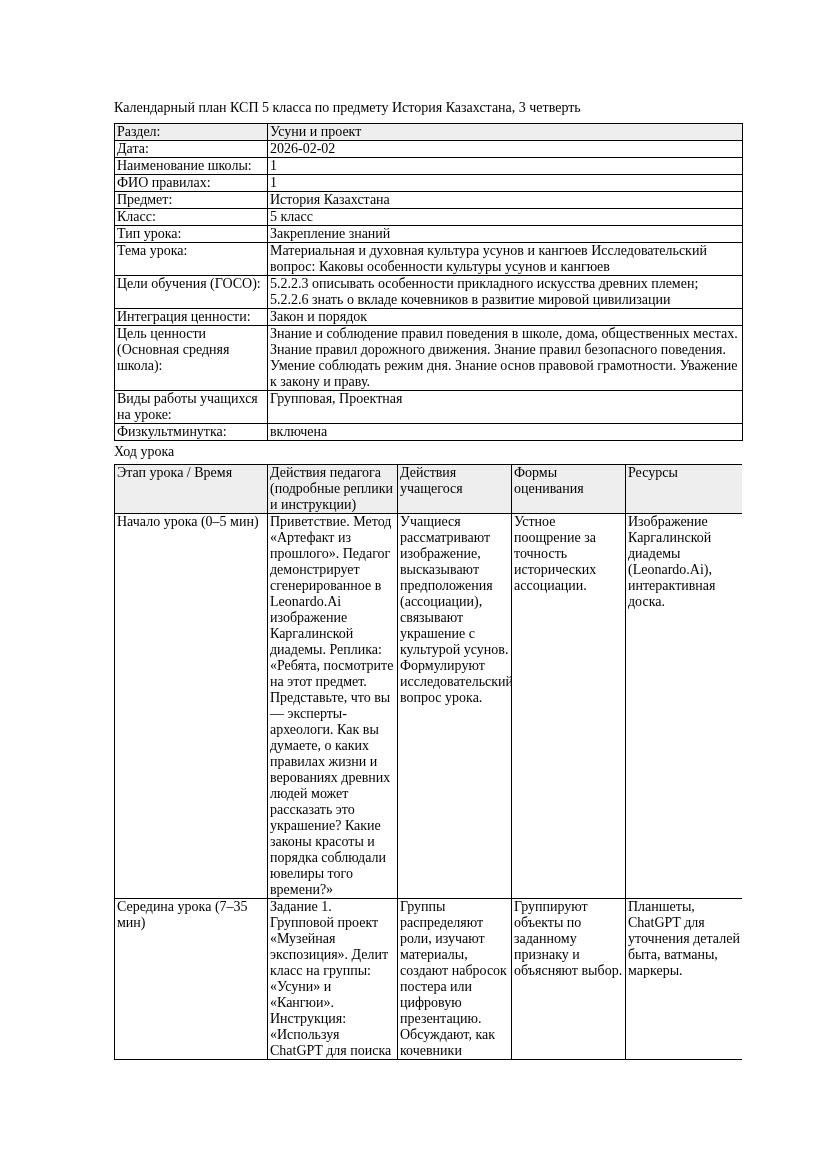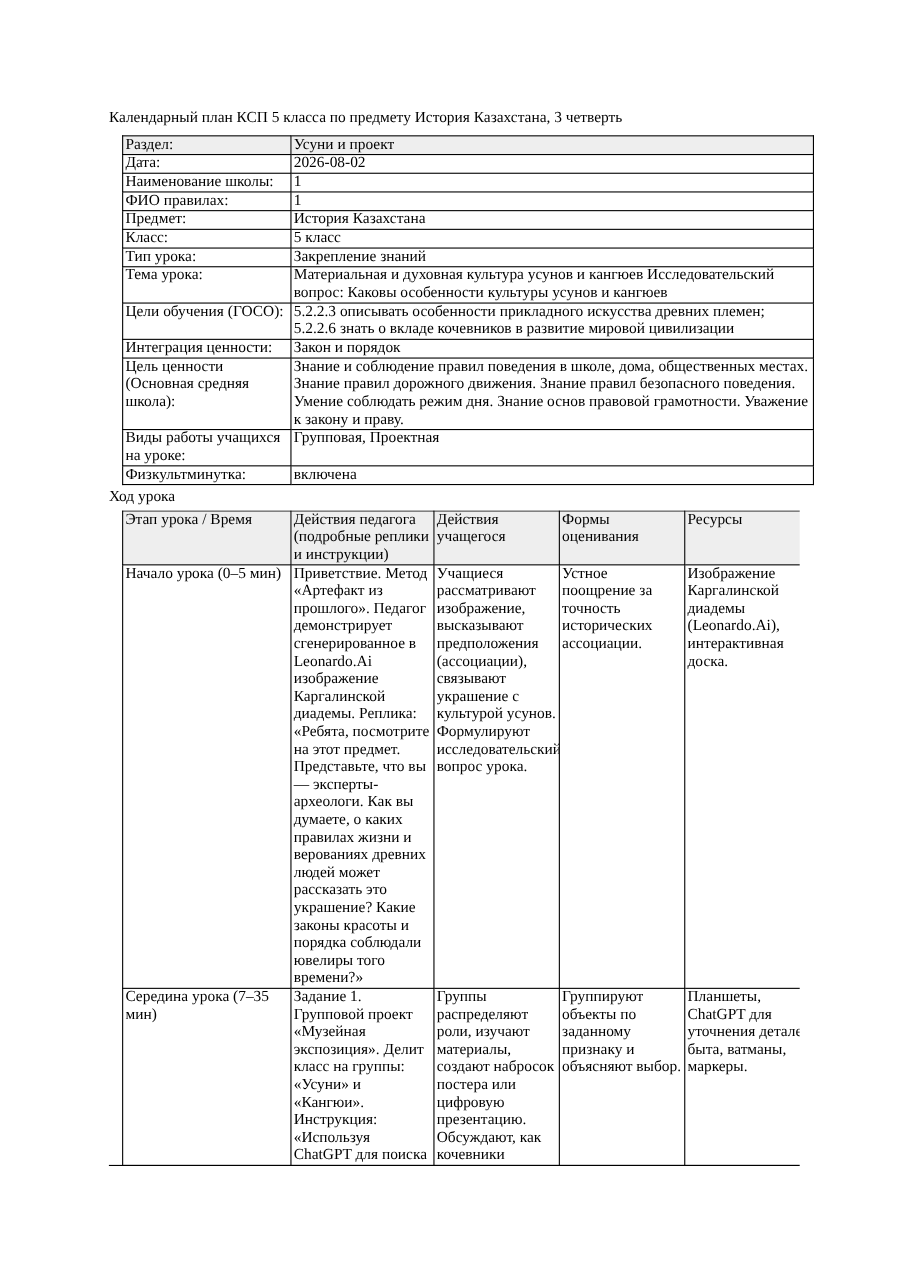--- a/index.html
+++ b/index.html
@@ -10,31 +10,30 @@
     font-family: "Liberation Serif", "DejaVu Serif", serif;
     color: #000000;
   }
   .page {
     position: relative;
     width: 827px; height: 1170px;
     background: #ffffff;
   }
   .content {
     position: absolute;
-    left: 99px; top: 100px;
+    left: 114px; top: 100px;
     width: 628px;
     font-size: 14px;
     line-height: 16px;
   }
   .doc-title { margin: 0 0 7px 0; }
   table {
     border-collapse: collapse;
     table-layout: fixed;
     width: 628px;
-    margin-left: 12px;
   }
   td, th {
     border: 1px solid #000000;
     padding: 0 2px;
     vertical-align: top;
     text-align: left;
     font-weight: normal;
     font-size: 14px;
     line-height: 16px;
     overflow: hidden;
@@ -60,21 +59,21 @@
           <col style="width:153px">
           <col style="width:475px">
         </colgroup>
       <tbody>
         <tr class="hdr">
           <td>Раздел:</td>
           <td>Усуни и проект</td>
         </tr>
         <tr>
           <td>Дата:</td>
-          <td>2026-08-02</td>
+          <td>2026-02-02</td>
         </tr>
         <tr>
           <td>Наименование школы:</td>
           <td>1</td>
         </tr>
         <tr>
           <td>ФИО правилах:</td>
           <td>1</td>
         </tr>
         <tr>

